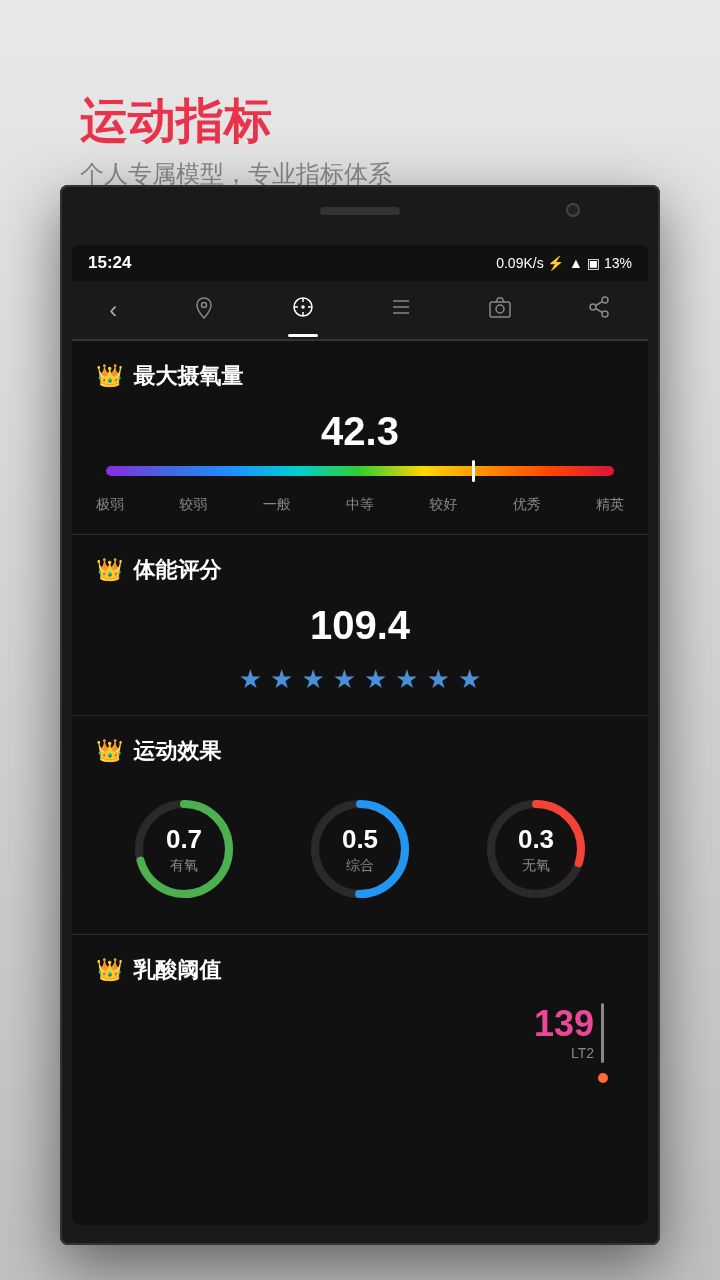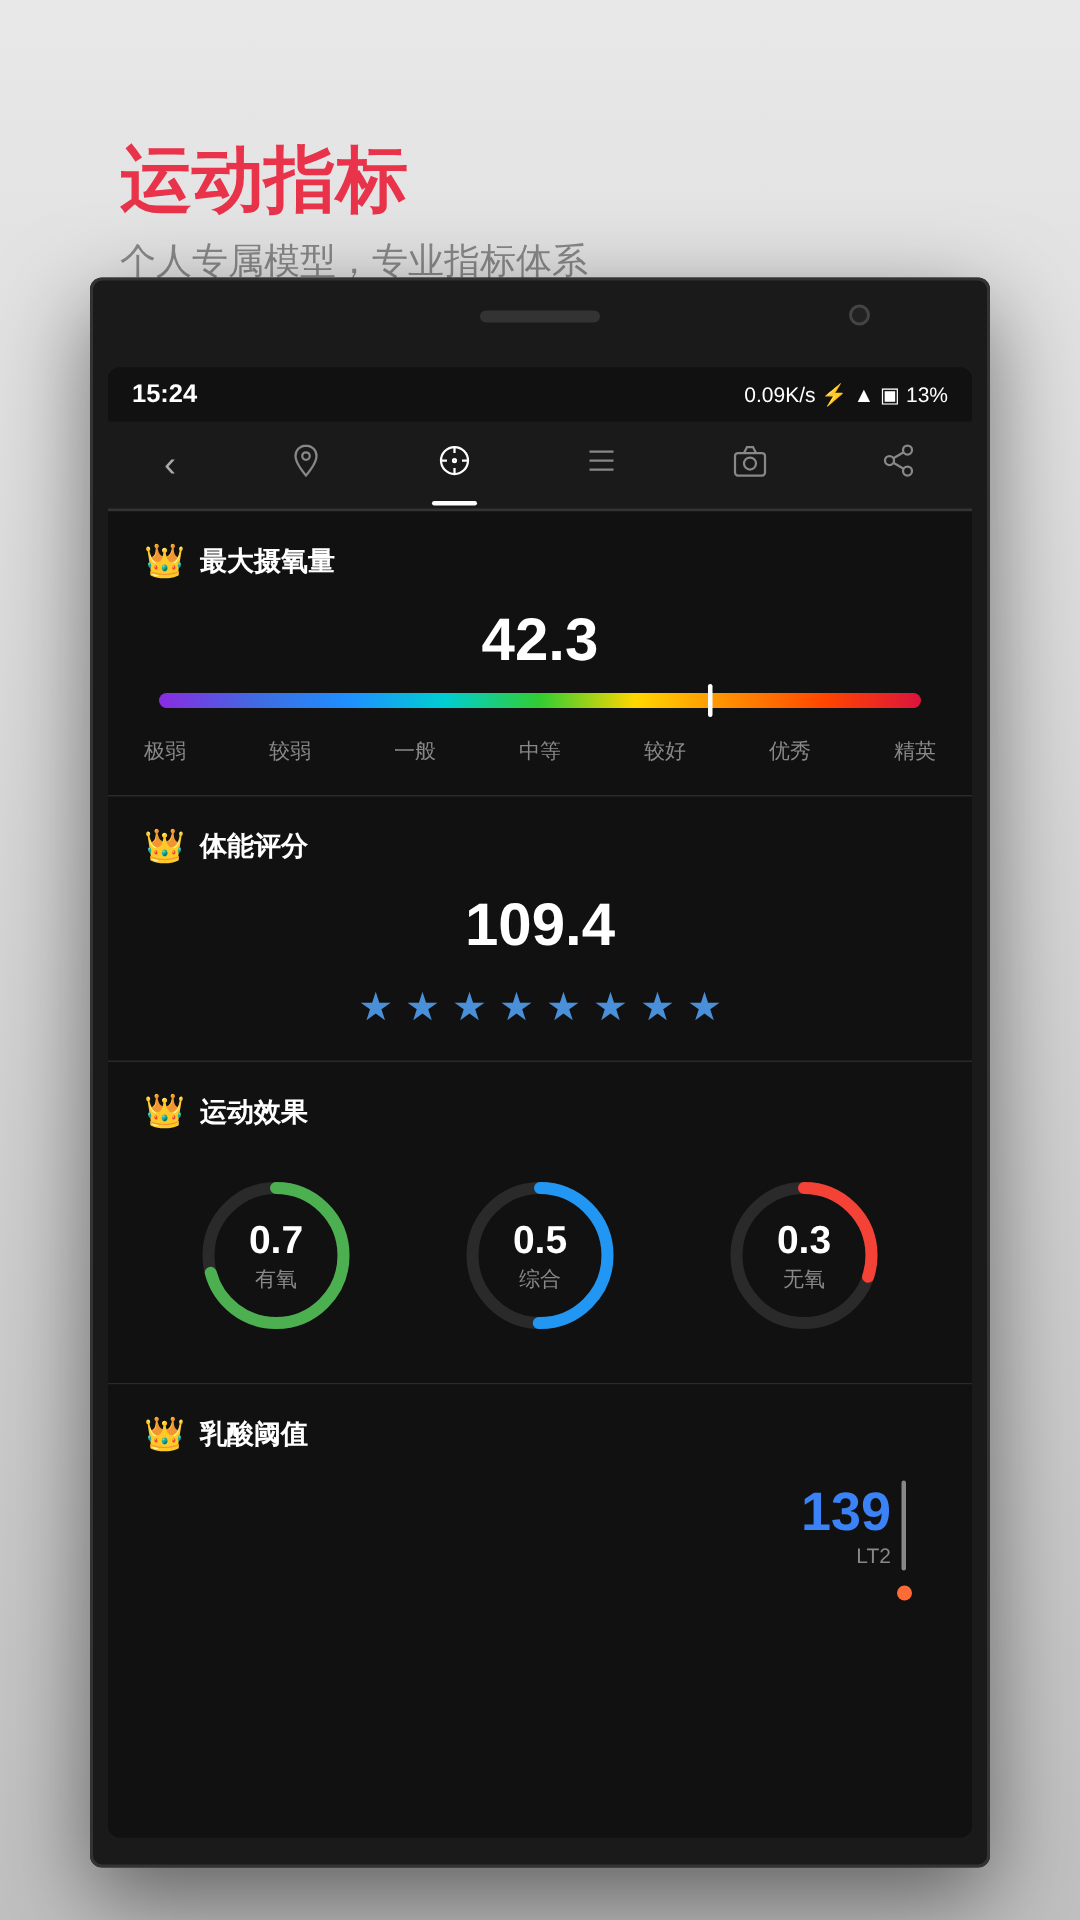--- a/index.html
+++ b/index.html
@@ -131,21 +131,21 @@
     }
 
     .section-title {
       display: flex;
       align-items: center;
       gap: 10px;
       margin-bottom: 18px;
     }
     .crown-icon { font-size: 22px; }
     .section-label {
-      font-size: 18px;
+      font-size: 22px;
       font-weight: bold;
       color: #fff;
     }
 
     
     .vo2max-value {
       text-align: center;
       font-size: 40px;
       font-weight: bold;
       color: #fff;
@@ -282,21 +282,21 @@
       margin-top: 10px;
       position: relative;
       height: 80px;
     }
     .lactate-value-block {
       text-align: right;
     }
     .lactate-value {
       font-size: 36px;
       font-weight: bold;
-      color: #3b82f6;
+      color: #ec4899;
     }
     .lactate-line {
       position: absolute;
       right: 20px;
       top: 0;
       width: 3px;
       height: 60px;
       background: #888;
       border-radius: 2px;
     }

